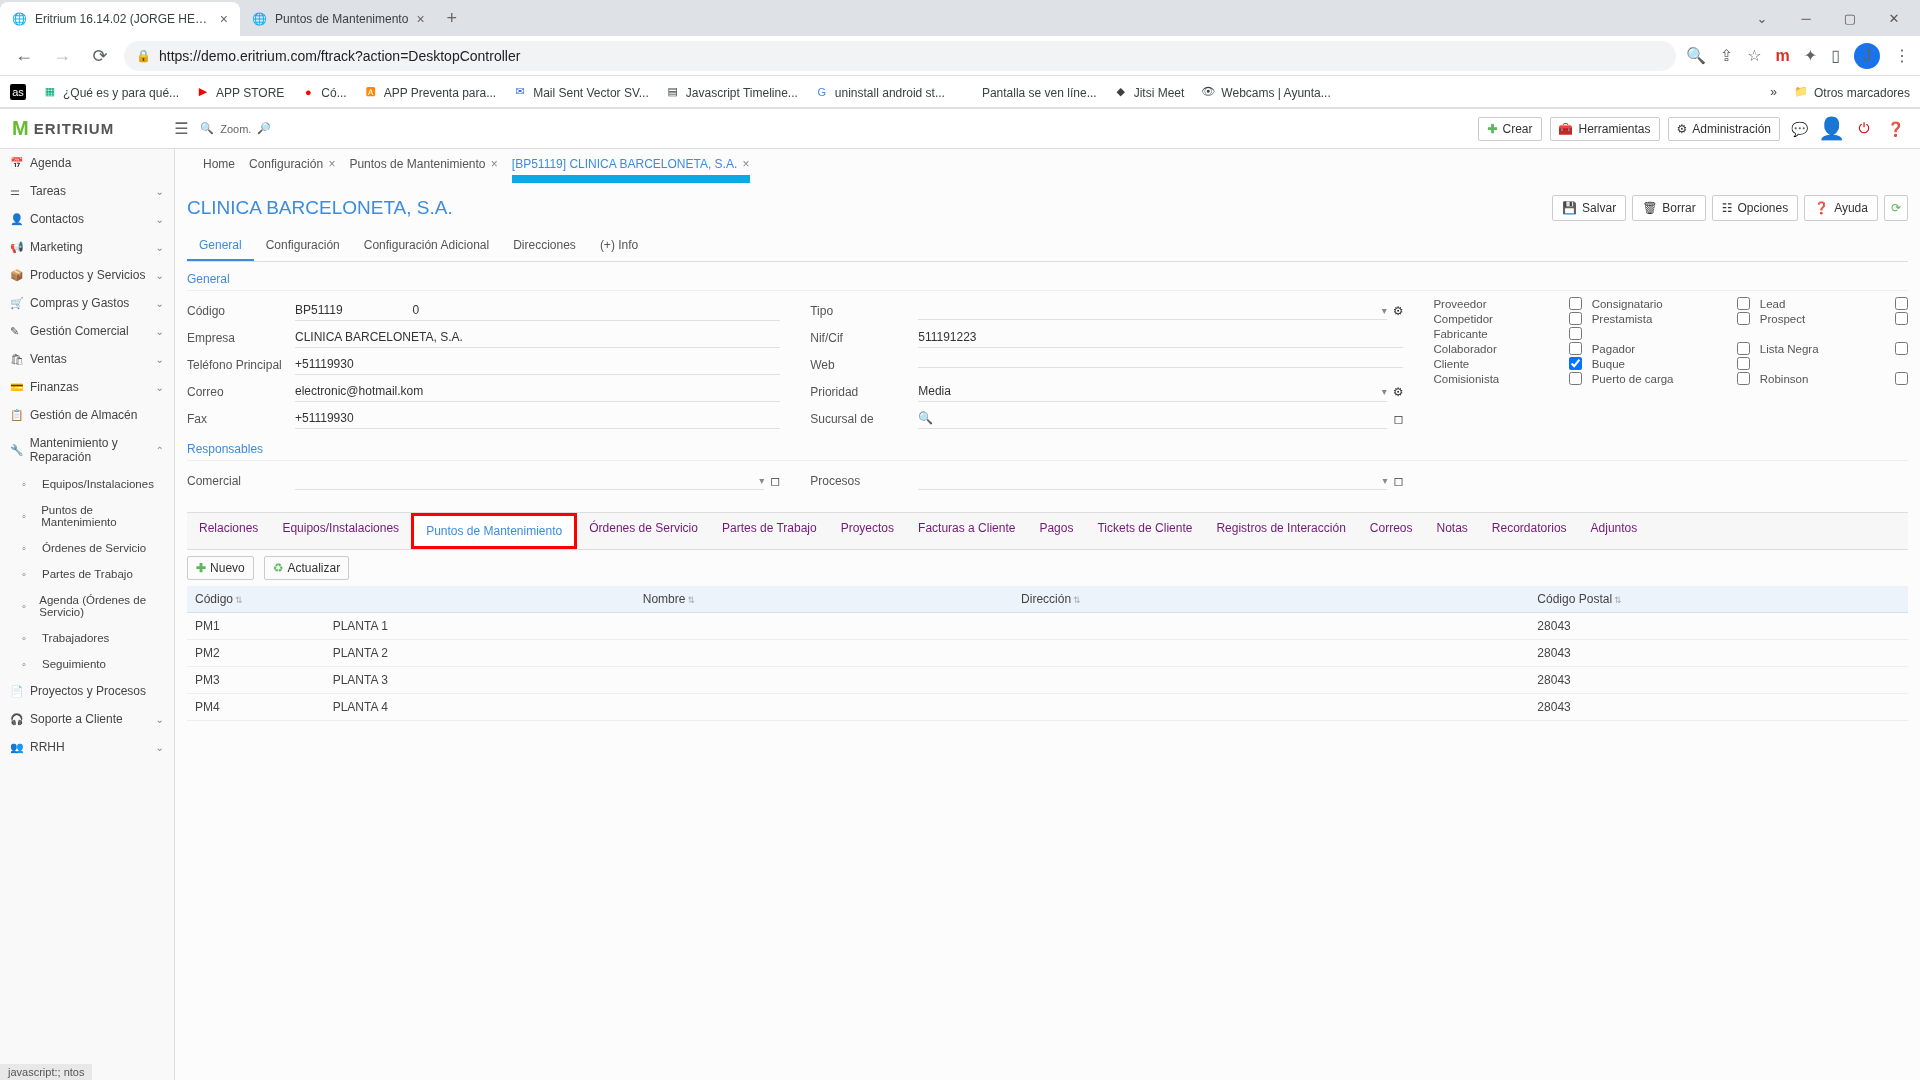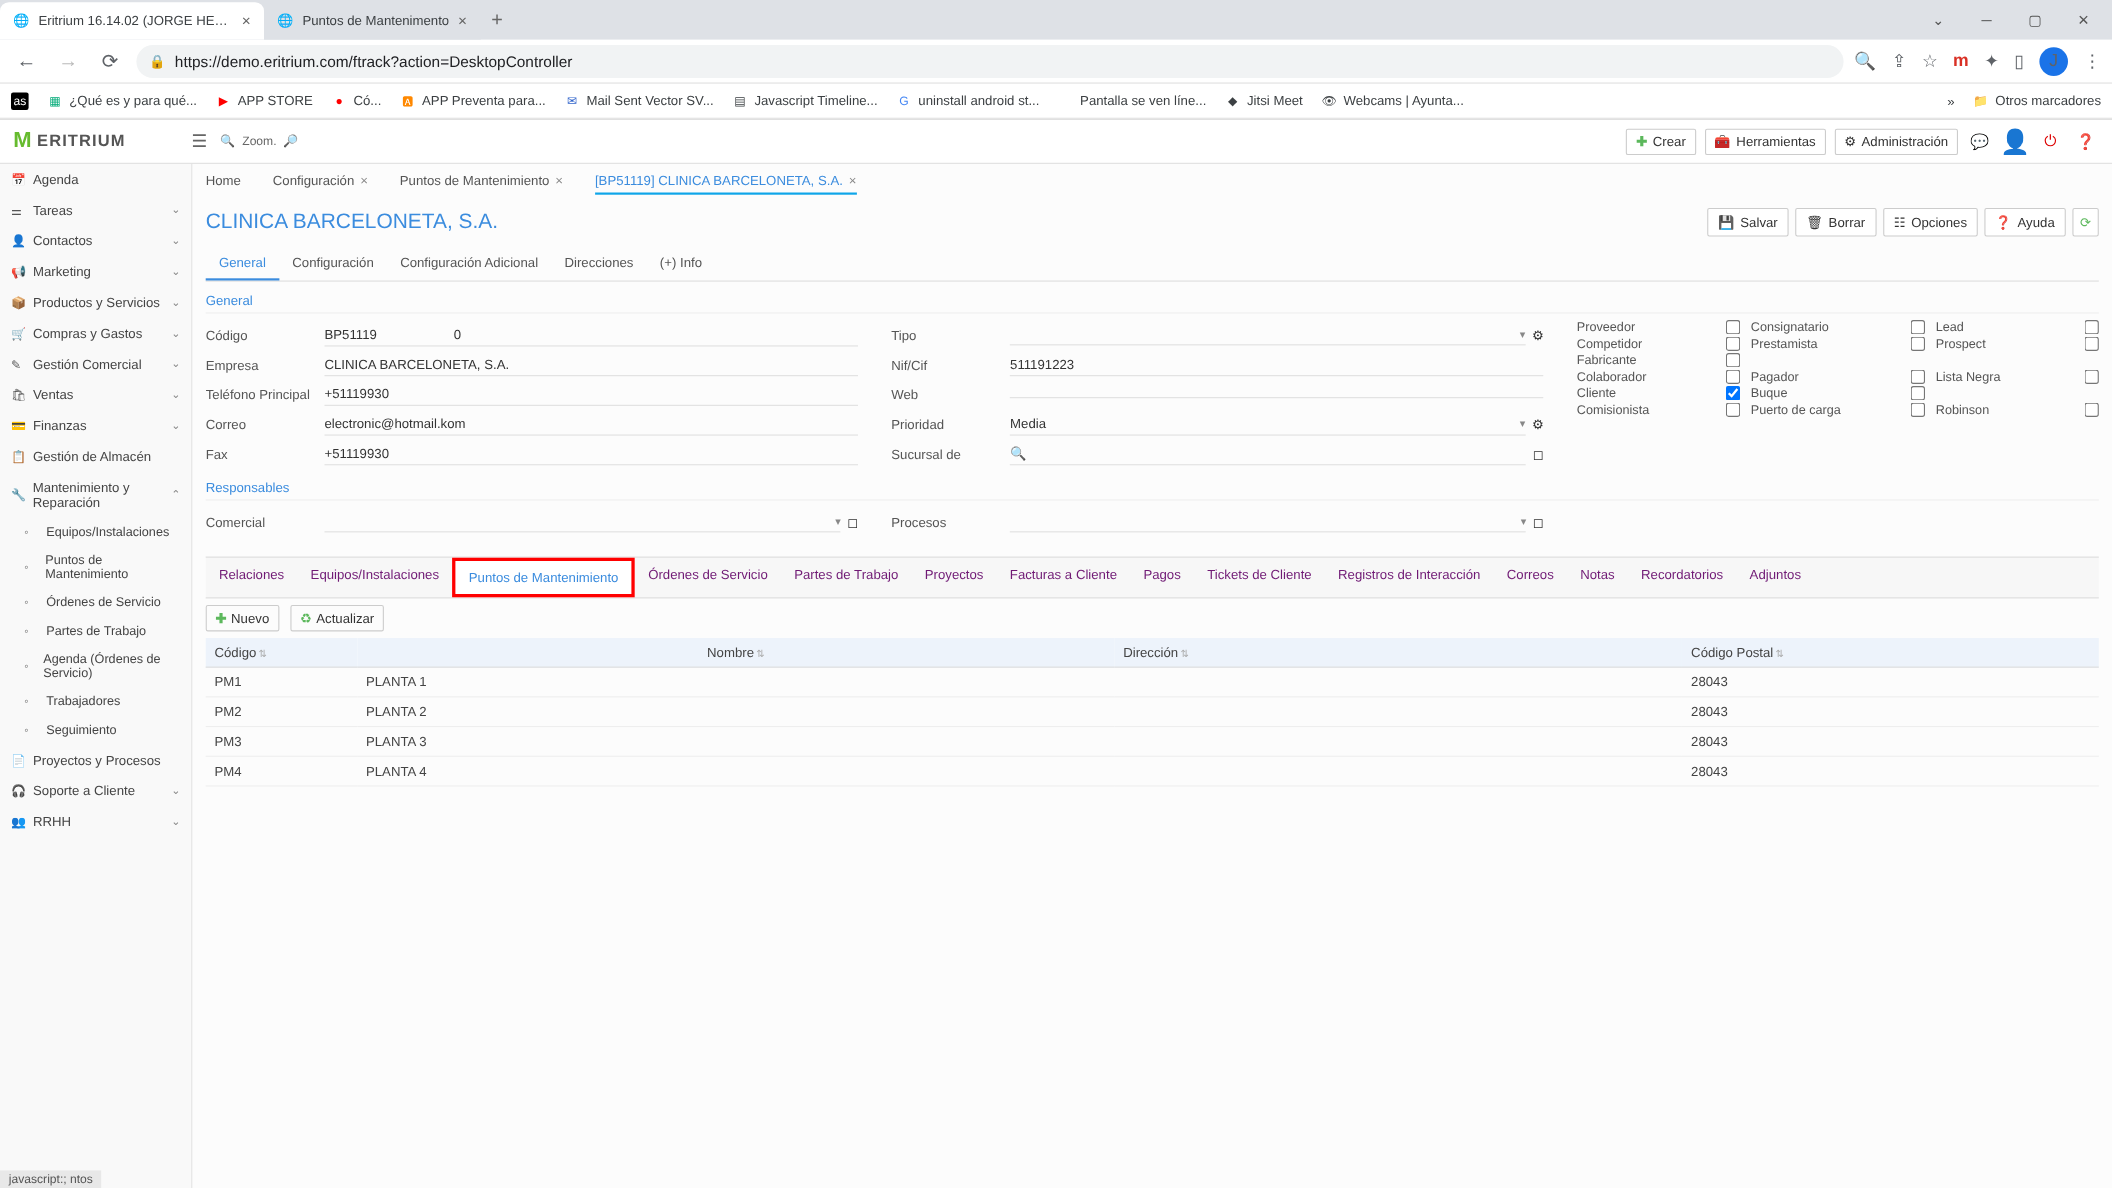--- a/index.html
+++ b/index.html
@@ -18,21 +18,21 @@
 
 .addr-bar { display: flex; align-items: center; height: 40px; padding: 0 10px; gap: 10px; border-bottom: 1px solid #e0e0e0; }
 .nav-btn { width: 28px; height: 28px; display: flex; align-items: center; justify-content: center; color: #5f6368; font-size: 18px; cursor: pointer; border-radius: 50%; }
 .url-field { flex: 1; display: flex; align-items: center; background: #f1f3f4; border-radius: 16px; height: 30px; padding: 0 12px; font-size: 14px; color: #202124; gap: 8px; }
 .url-field .lock { font-size: 12px; }
 .addr-icons { display: flex; align-items: center; gap: 14px; }
 .addr-icons span { color: #5f6368; font-size: 16px; cursor: pointer; }
 .avatar-badge { width: 26px; height: 26px; background: #1a73e8; color: #fff; border-radius: 50%; display: flex; align-items: center; justify-content: center; font-size: 13px; }
 
 .bookmarks { display: flex; align-items: center; height: 32px; padding: 0 10px; gap: 16px; font-size: 12px; color: #3c4043; border-bottom: 1px solid #e0e0e0; }
-.bm { display: flex; align-items: flex-start; gap: 5px; cursor: pointer; white-space: nowrap; }
+.bm { display: flex; align-items: flex-end; gap: 5px; cursor: pointer; white-space: nowrap; }
 .bm-icon { width: 16px; height: 16px; display: inline-flex; align-items: center; justify-content: center; font-size: 11px; }
 .bookmarks .spacer { flex: 1; }
 
 
 .app-header { height: 40px; display: flex; align-items: center; padding: 0 12px; border-bottom: 1px solid #ddd; }
 .logo { display: flex; align-items: center; gap: 4px; font-weight: bold; color: #555; font-size: 15px; letter-spacing: 1px; }
 .logo-mark { color: #66bb2e; font-size: 20px; font-weight: bold; }
 .header-left { display: flex; align-items: center; gap: 12px; margin-left: 60px; }
 .hamburger { font-size: 16px; color: #666; cursor: pointer; }
 .zoom-ctrls { display: flex; align-items: center; gap: 6px; font-size: 11px; color: #666; }
@@ -45,23 +45,23 @@
 
 
 .sidebar { width: 175px; background: #f9f9f9; border-right: 1px solid #ddd; overflow-y: auto; font-size: 12px; }
 .side-item { display: flex; align-items: center; padding: 7px 10px; cursor: pointer; color: #444; gap: 6px; }
 .side-item.sub { padding-left: 22px; font-size: 11.5px; }
 .side-item .chev { margin-left: auto; color: #888; font-size: 10px; }
 .side-icon { width: 14px; font-size: 11px; color: #555; }
 
 
 .content { flex: 1; padding: 0 12px 12px; overflow: auto; background: #fcfcfc; }
-.breadcrumbs { display: flex; gap: 29px; padding: 8px 0; font-size: 12px; }
+.breadcrumbs { display: flex; gap: 14px; padding: 8px 0; font-size: 12px; margin-left: 16px; }
 .breadcrumbs .crumb { color: #555; cursor: pointer; }
-.breadcrumbs .crumb.active { color: #3b8cde; border-bottom: 2px solid #0ea5e9; padding-bottom: 4px; }
+.breadcrumbs .crumb.active { color: #3b8cde; border-bottom: 8px solid #0ea5e9; padding-bottom: 4px; }
 .crumb-close { margin-left: 2px; color: #888; }
 
 .page-head { display: flex; align-items: center; padding: 4px 0 10px; }
 .page-title { color: #3b8cde; font-size: 19px; font-weight: 400; }
 .page-actions { margin-left: auto; display: flex; gap: 6px; }
 .pg-btn { display: flex; align-items: center; gap: 5px; border: 1px solid #ccc; padding: 5px 9px; font-size: 12px; background: #fff; cursor: pointer; border-radius: 2px; }
 
 .form-tabs { display: flex; border-bottom: 1px solid #ddd; gap: 0; }
 .form-tab { padding: 7px 12px; font-size: 12px; color: #555; cursor: pointer; }
 .form-tab.active { color: #3b8cde; border-bottom: 2px solid #3b8cde; }

